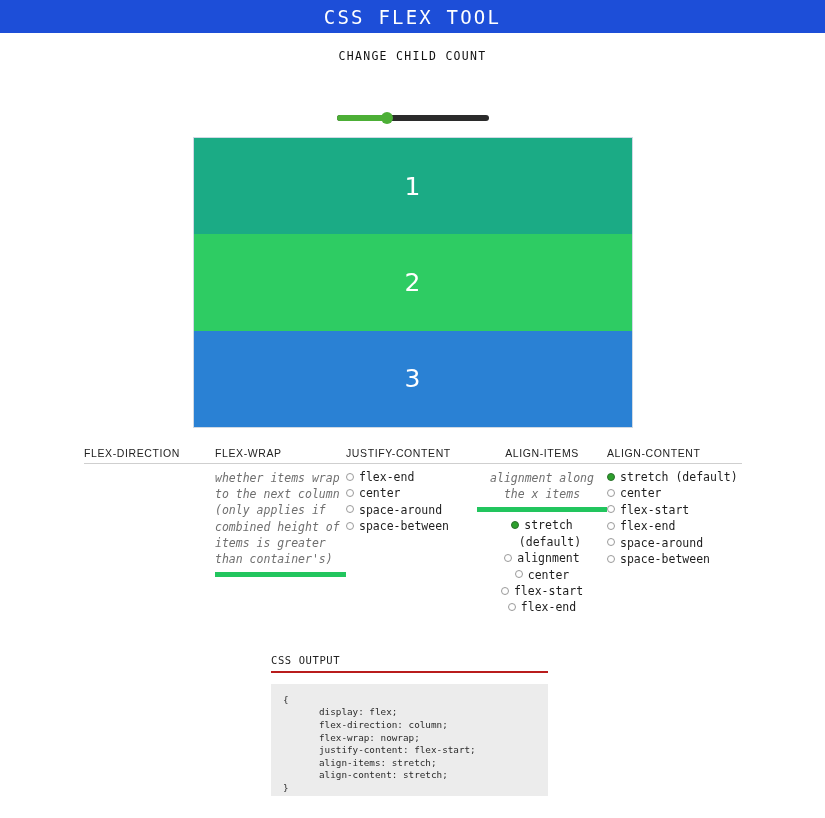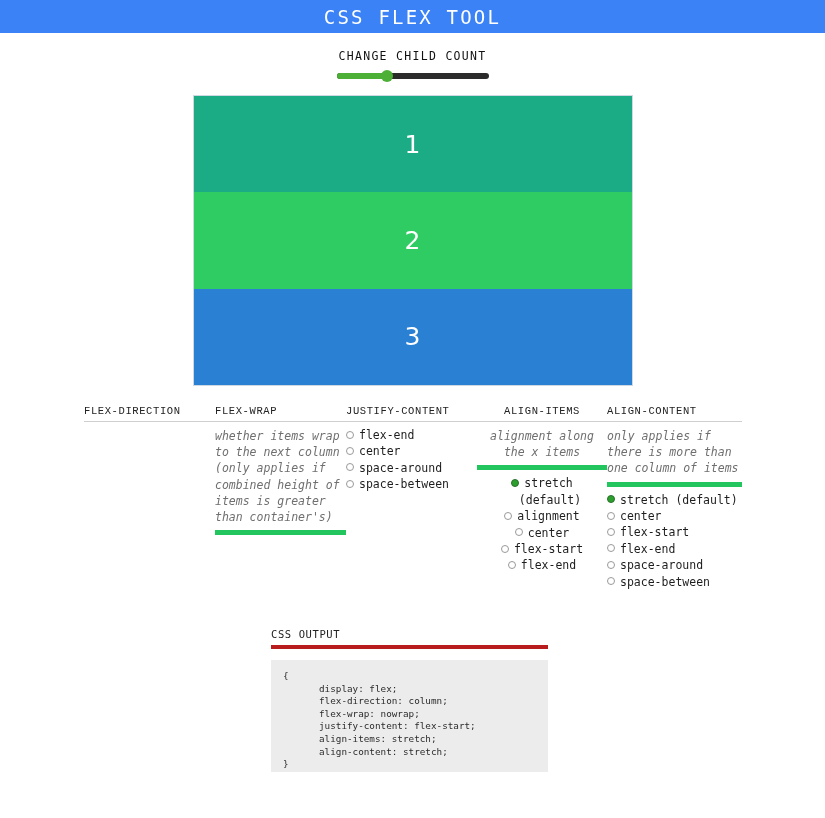--- a/index.html
+++ b/index.html
@@ -8,39 +8,40 @@
     width: 825px; height: 818px;
     background: #ffffff;
     font-family: "DejaVu Sans Mono", monospace;
     overflow: hidden;
   }
 
   
   .app-header {
     width: 825px;
     height: 33px;
-    background: #3b82f6;
+    background: #1d4ed8;
     display: flex;
     align-items: center;
     justify-content: center;
   }
   .app-title {
     color: #ffffff;
     font-size: 19px;
     letter-spacing: 2.2px;
     font-family: "DejaVu Sans Mono", monospace;
   }
 
   
   .slider-area {
     width: 825px;
     padding-top: 16px;
     display: flex;
     flex-direction: column;
     align-items: center;
+    gap: 42px;
   }
   .slider-label {
     font-size: 11.5px;
     letter-spacing: 1.3px;
     color: #111;
     font-family: "DejaVu Sans Mono", monospace;
   }
   .slider-wrap {
     margin-top: 7px;
     width: 152px;
@@ -111,21 +112,21 @@
   .prop-col.c-justify { width: 131px; }
   .prop-col.c-align-items { width: 130px; text-align: center; }
   .prop-col.c-align-content { width: 135px; }
 
   .col-header {
     font-size: 10.5px;
     letter-spacing: 0.6px;
     color: #222;
     padding-bottom: 4px;
     border-bottom: 1px solid #cfcfcf;
-    font-family: Liberation Mono, monospace;
+    font-family: Liberation Sans, sans-serif;
     white-space: nowrap;
   }
   .col-desc {
     font-style: italic;
     font-size: 11.5px;
     line-height: 16.2px;
     color: #6f6f6f;
     padding: 6px 0 5px 0;
     border-bottom: 5px solid #22c55e;
     font-family: "DejaVu Sans Mono", monospace;
@@ -167,21 +168,21 @@
   .css-output {
     margin-top: 38px;
     padding-left: 271px;
   }
   .css-head {
     width: 277px;
     font-size: 10.5px;
     letter-spacing: 0.6px;
     color: #222;
     padding-bottom: 5px;
-    border-bottom: 4px solid #b91c1c;
+    border-bottom: 2px solid #b91c1c;
     font-family: "DejaVu Sans Mono", monospace;
   }
   .css-box {
     margin-top: 11px;
     width: 277px;
     height: 112px;
     background: #ececec;
     padding: 10px 12px;
     font-size: 9.3px;
     line-height: 12.6px;
@@ -245,21 +246,20 @@
       <div class="opt-list">
         <label class="opt"><span class="radio on"></span><span class="opt-lbl">stretch (default)</span></label>
         <label class="opt"><span class="radio"></span><span class="opt-lbl">alignment</span></label>
         <label class="opt"><span class="radio"></span><span class="opt-lbl">center</span></label>
         <label class="opt"><span class="radio"></span><span class="opt-lbl">flex-start</span></label>
         <label class="opt"><span class="radio"></span><span class="opt-lbl">flex-end</span></label>
       </div>
     </div>
     <div class="prop-col c-align-content">
       <div class="col-header">ALIGN-CONTENT</div>
-      <div class="col-desc">only applies if there is more than one column of items</div>
       <div class="opt-list">
         <label class="opt"><span class="radio on"></span><span class="opt-lbl">stretch (default)</span></label>
         <label class="opt"><span class="radio"></span><span class="opt-lbl">center</span></label>
         <label class="opt"><span class="radio"></span><span class="opt-lbl">flex-start</span></label>
         <label class="opt"><span class="radio"></span><span class="opt-lbl">flex-end</span></label>
         <label class="opt"><span class="radio"></span><span class="opt-lbl">space-around</span></label>
         <label class="opt"><span class="radio"></span><span class="opt-lbl">space-between</span></label>
       </div>
     </div>
   </div>

